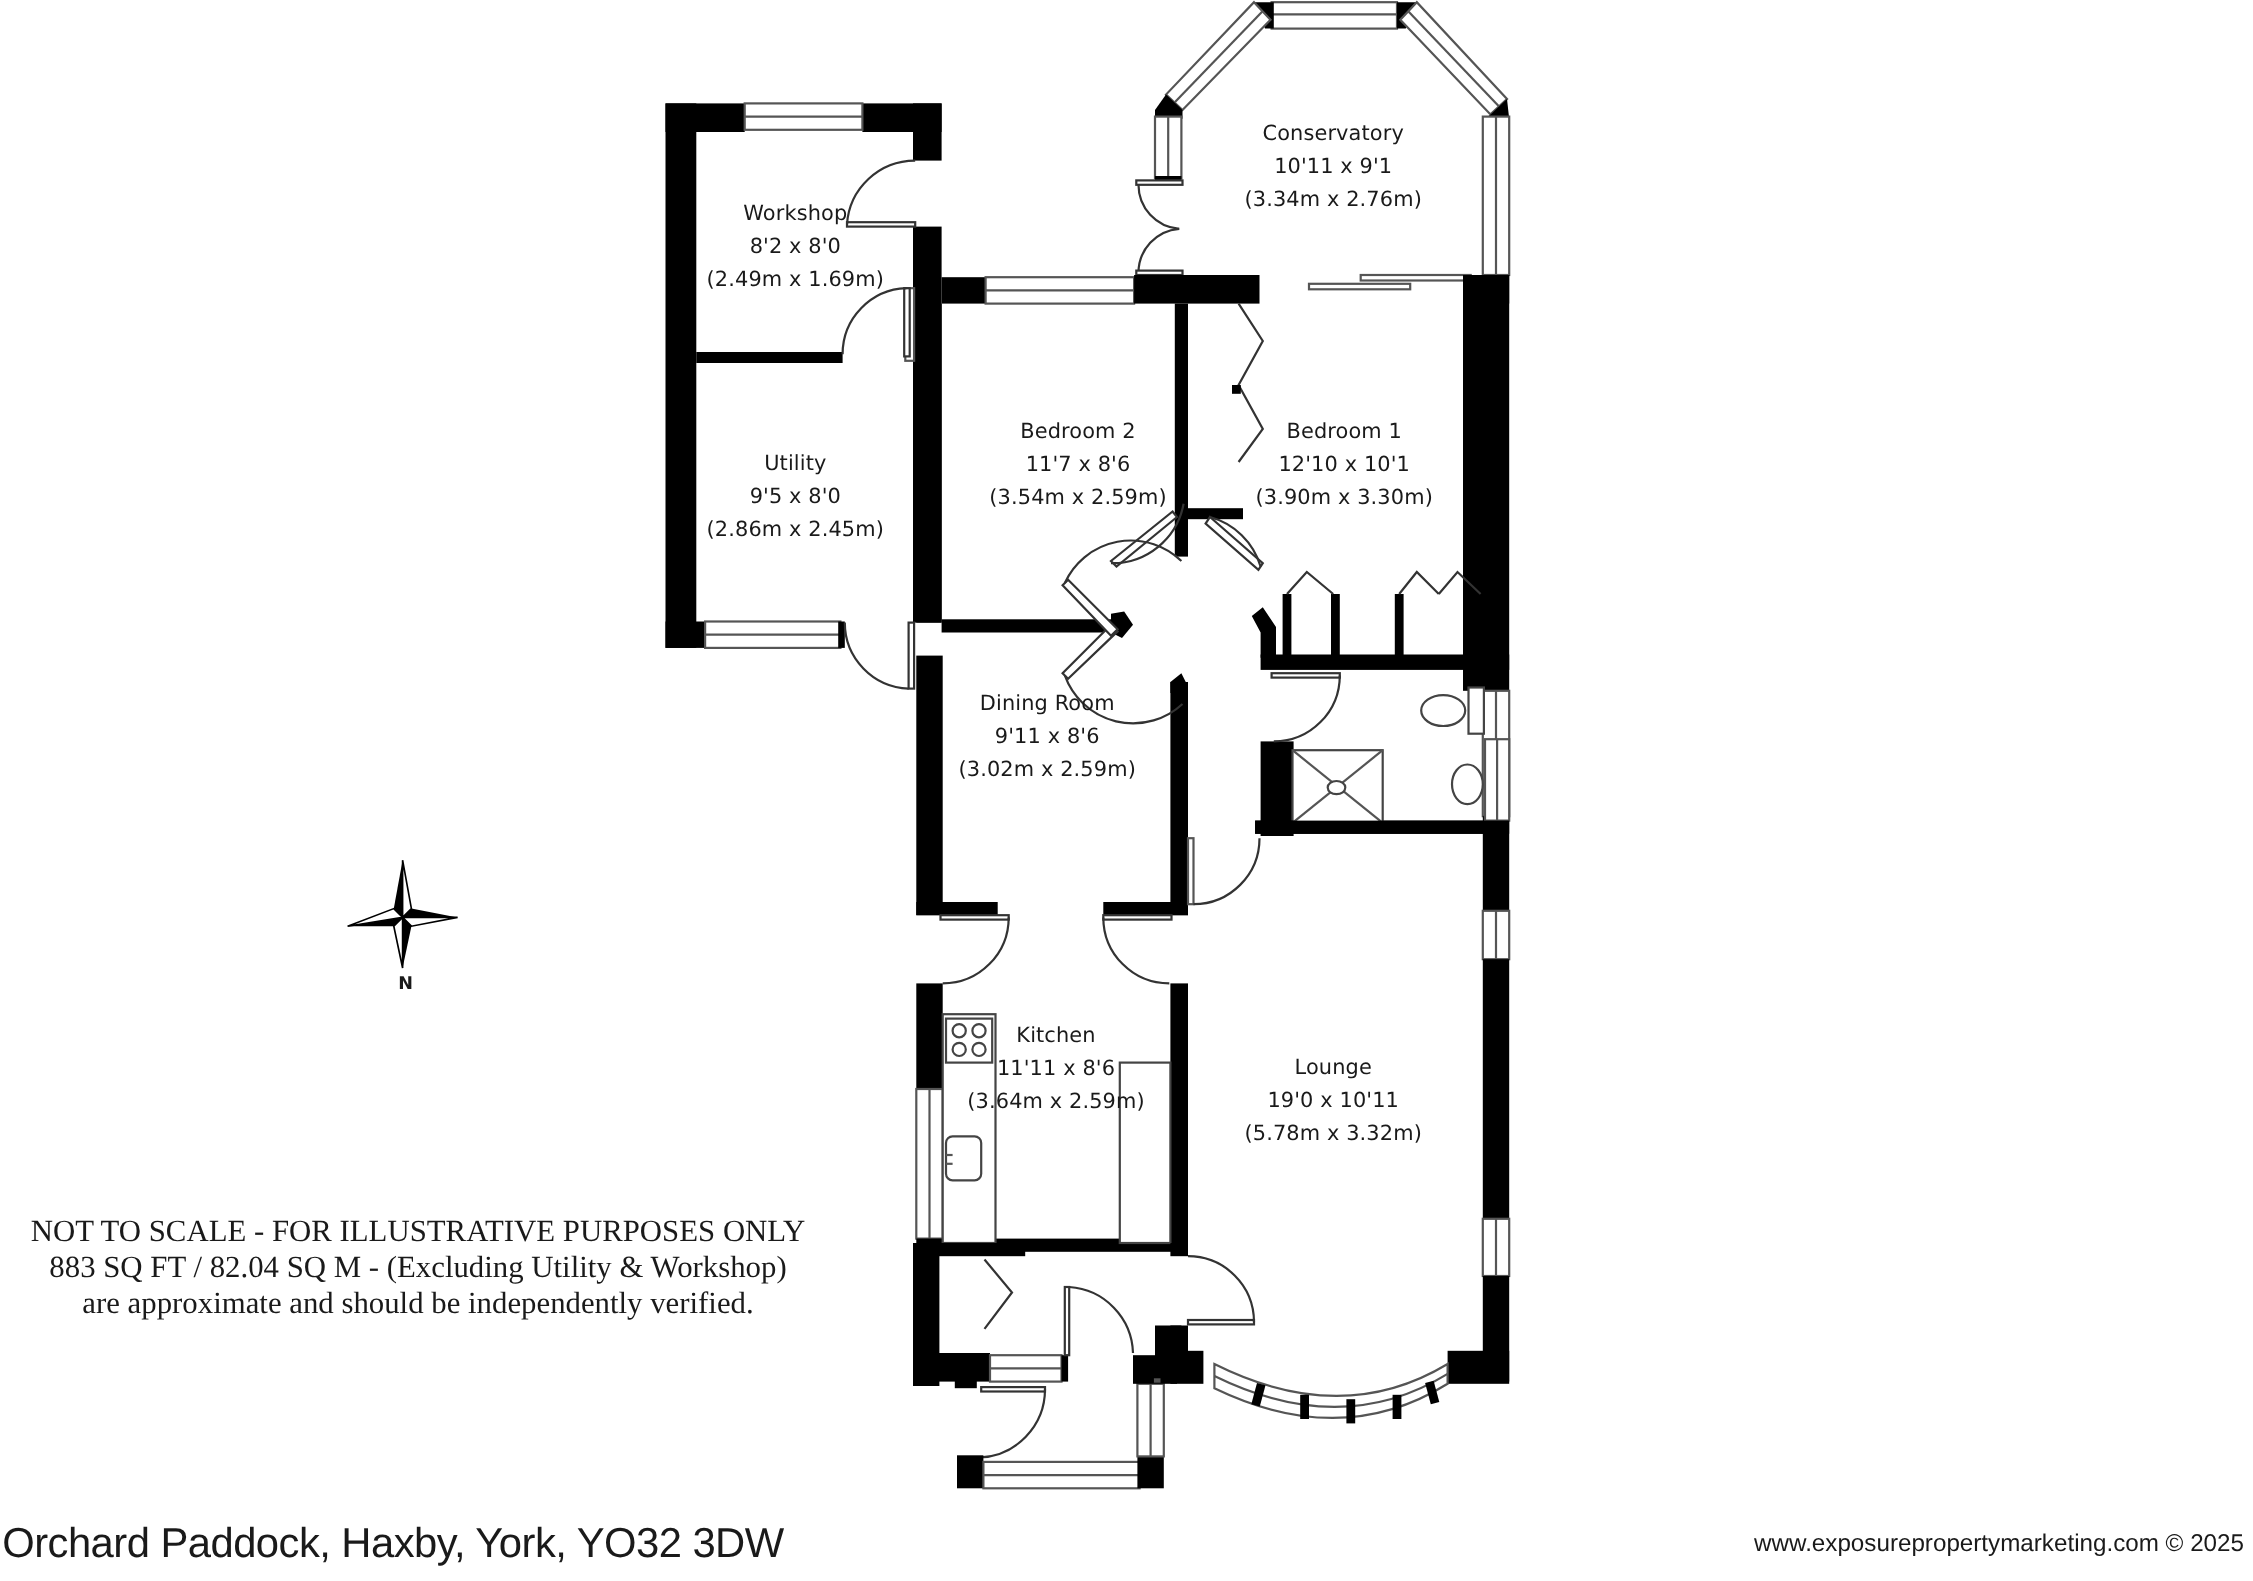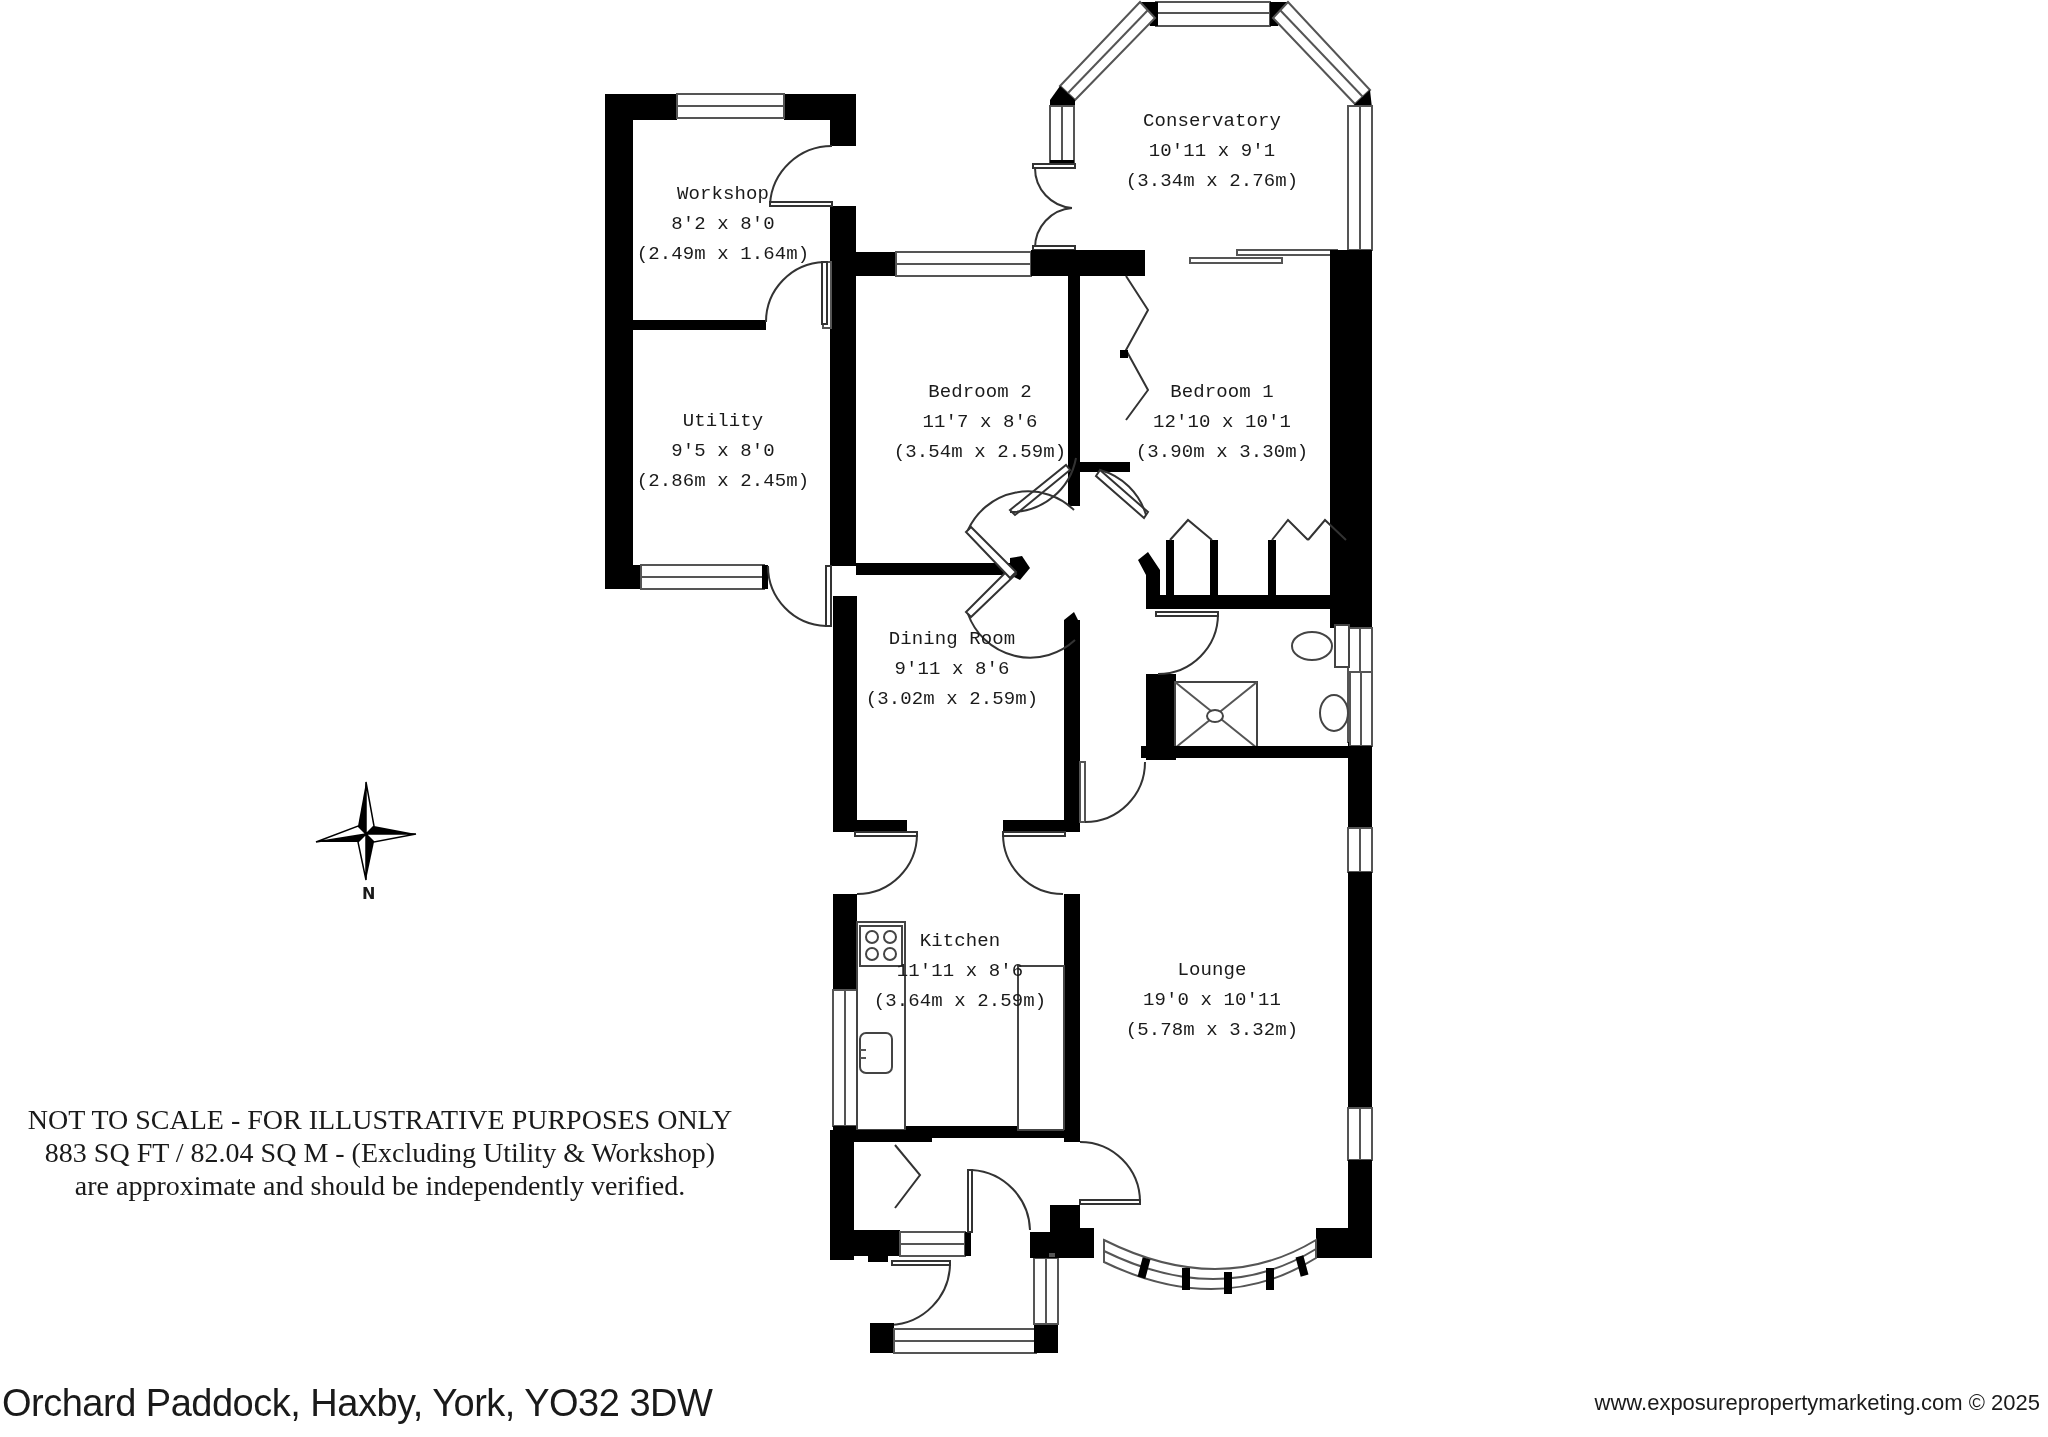--- a/index.html
+++ b/index.html
@@ -7,21 +7,21 @@
          font-family:"DejaVu Sans", "Liberation Sans", sans-serif; color:#1a1a1a; }
   #plan { position:absolute; left:0; top:0; width:2048px; height:1437px; }
   .wall { fill:#000; }
   .win { fill:#fff; stroke:#555; stroke-width:2; }
   .winline { stroke:#555; stroke-width:2; }
   .door { fill:none; stroke:#333; stroke-width:2; }
   .leaf { fill:#fff; stroke:#333; stroke-width:2; }
   .fix { fill:#fff; stroke:#444; stroke-width:2; }
   .room-label { position:absolute; text-align:center; font-size:19px; line-height:30px;
                 transform:translateX(-50%); white-space:nowrap; letter-spacing:0.1px; }
-  .room-label span { display:block;font-family:Liberation Mono, monospace; }
+  .room-label span { display:block; }
   .disclaimer { position:absolute; left:25px; top:1103px; width:710px; text-align:center;
                 font-family:Liberation Serif, serif; font-size:28px; line-height:33px; }
   .disclaimer span { display:block; }
   .address { position:absolute; left:2px; top:1382px; font-family:"Liberation Sans", sans-serif;
              font-size:38px; letter-spacing:-0.5px; }
   .copyright { position:absolute; right:8px; top:1390px; font-family:"Liberation Sans", sans-serif;
                font-size:22px; }
   .compass-n { position:absolute; left:362px; top:884px; font-weight:bold; font-size:16px; }
 </style>
 </head>
@@ -237,21 +237,21 @@
 </svg>
 
 <div class="room-label" style="left:1212px; top:106px;">
   <span>Conservatory</span>
   <span>10'11 x 9'1</span>
   <span>(3.34m x 2.76m)</span>
 </div>
 <div class="room-label" style="left:723px; top:179px;">
   <span>Workshop</span>
   <span>8'2 x 8'0</span>
-  <span>(2.49m x 1.64m)</span>
+  <span>(2.49m x 1.69m)</span>
 </div>
 <div class="room-label" style="left:723px; top:406px;">
   <span>Utility</span>
   <span>9'5 x 8'0</span>
   <span>(2.86m x 2.45m)</span>
 </div>
 <div class="room-label" style="left:980px; top:377px;">
   <span>Bedroom 2</span>
   <span>11'7 x 8'6</span>
   <span>(3.54m x 2.59m)</span>

